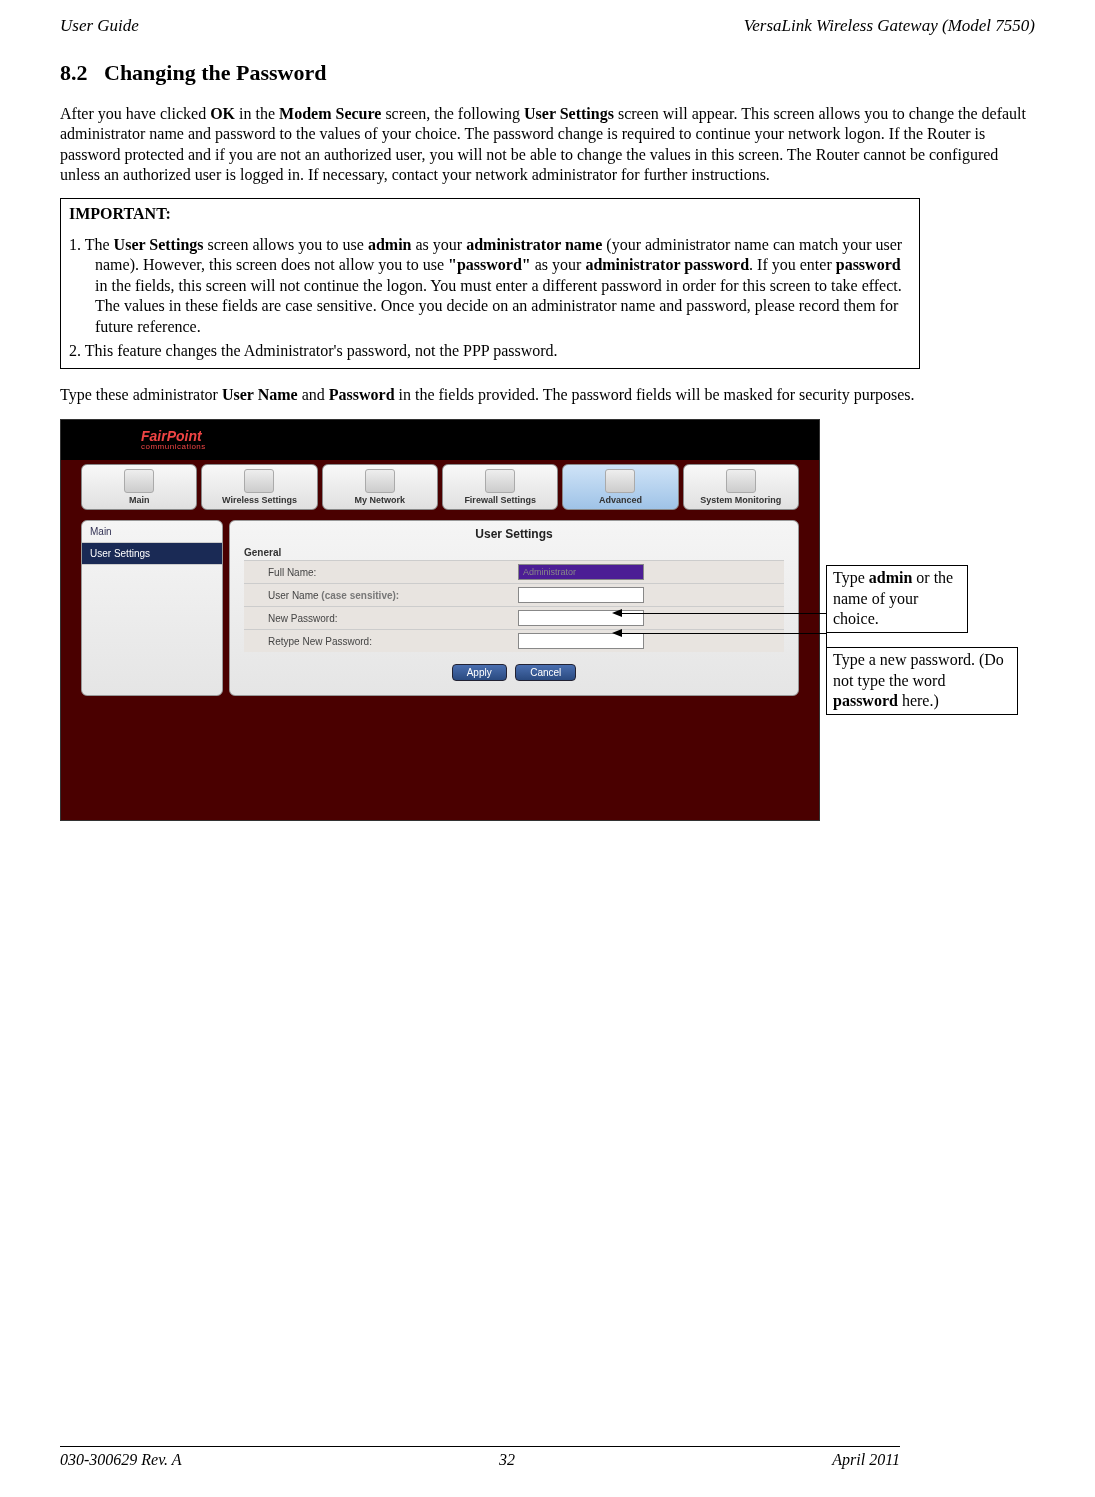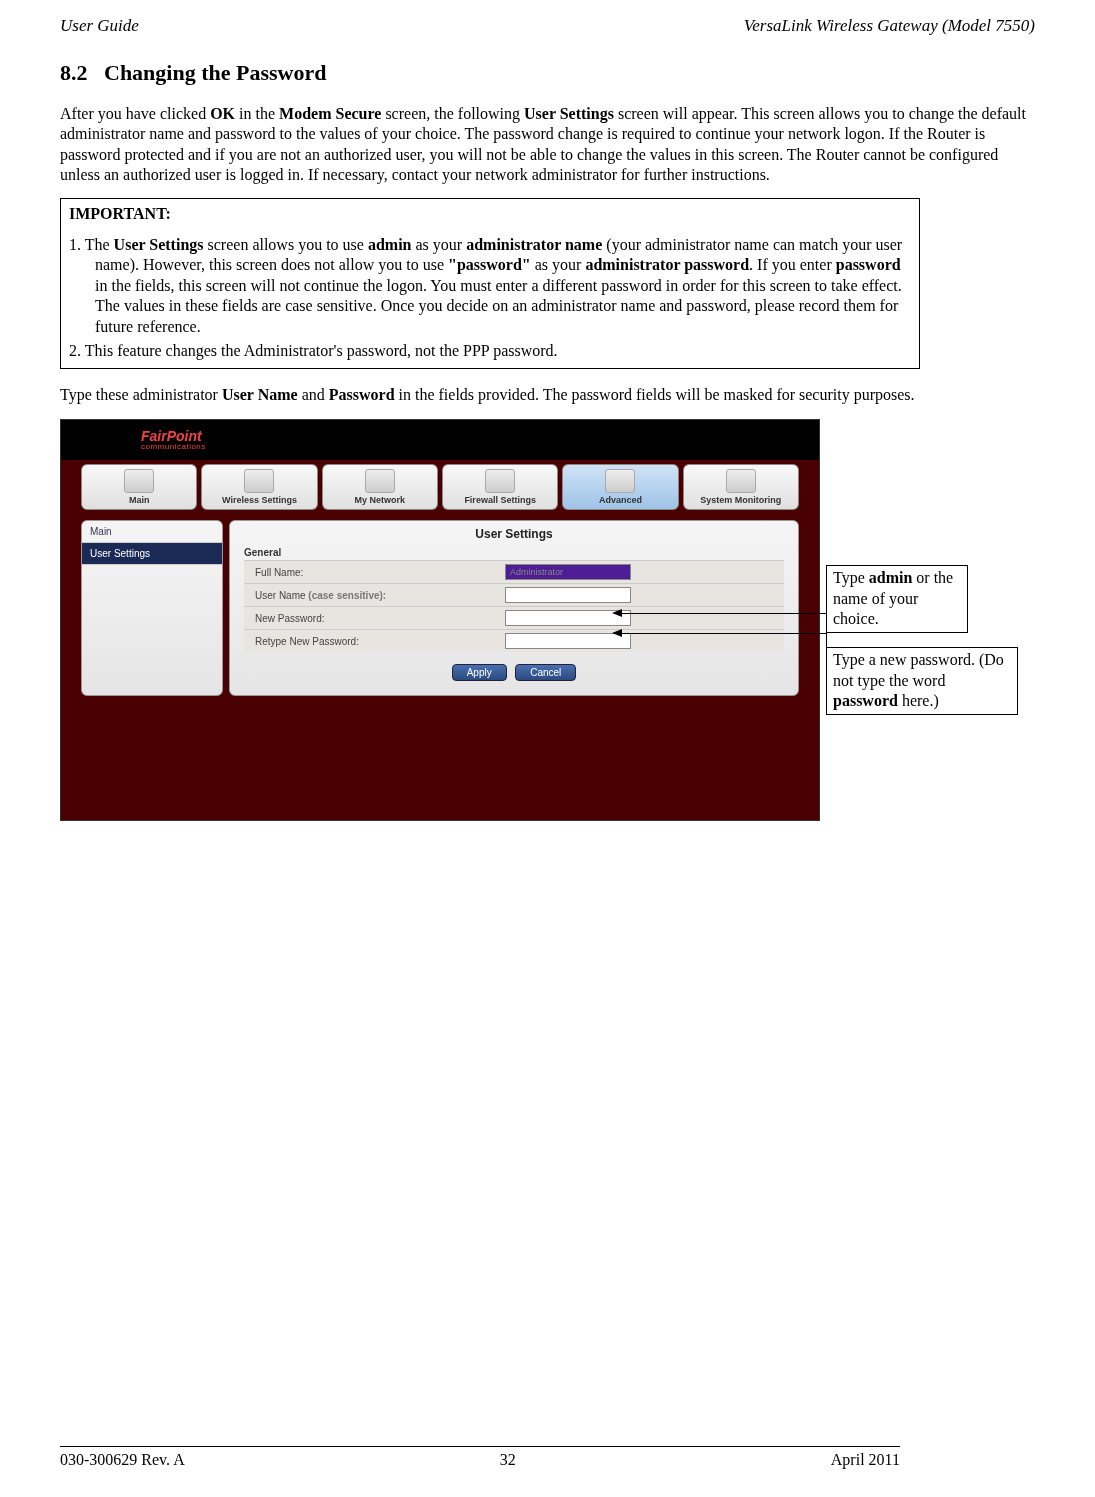--- a/index.html
+++ b/index.html
@@ -167,21 +167,21 @@
     font-weight: bold;
     color: #333;
     margin-bottom: 2px;
   }
   .form-row {
     display: flex;
     align-items: center;
     font-size: 10px;
     background: #e8e4e0;
     border-top: 1px solid #ccc;
-    padding: 3px 11px;
+    padding: 3px 24px;
     color: #444;
   }
   .form-row .lbl { width: 250px; }
   .form-row .case { font-size: 10px; color: #777; font-weight: bold; }
   .form-row .inp {
     width: 120px;
     height: 14px;
     border: 1px solid #888;
     background: #fff;
     font-size: 9px;
@@ -230,20 +230,21 @@
     border: none;
     border-top: 1px solid #000;
     margin: 0;
     width: 840px;
   }
   .footer {
     position: absolute;
     bottom: 28px;
     left: 60px;
     right: 60px;
+    font-style: italic;
   }
   .footer-row {
     display: flex;
     justify-content: space-between;
     font-size: 16px;
     padding-top: 4px;
     width: 840px;
   }
 </style>
 </head>

